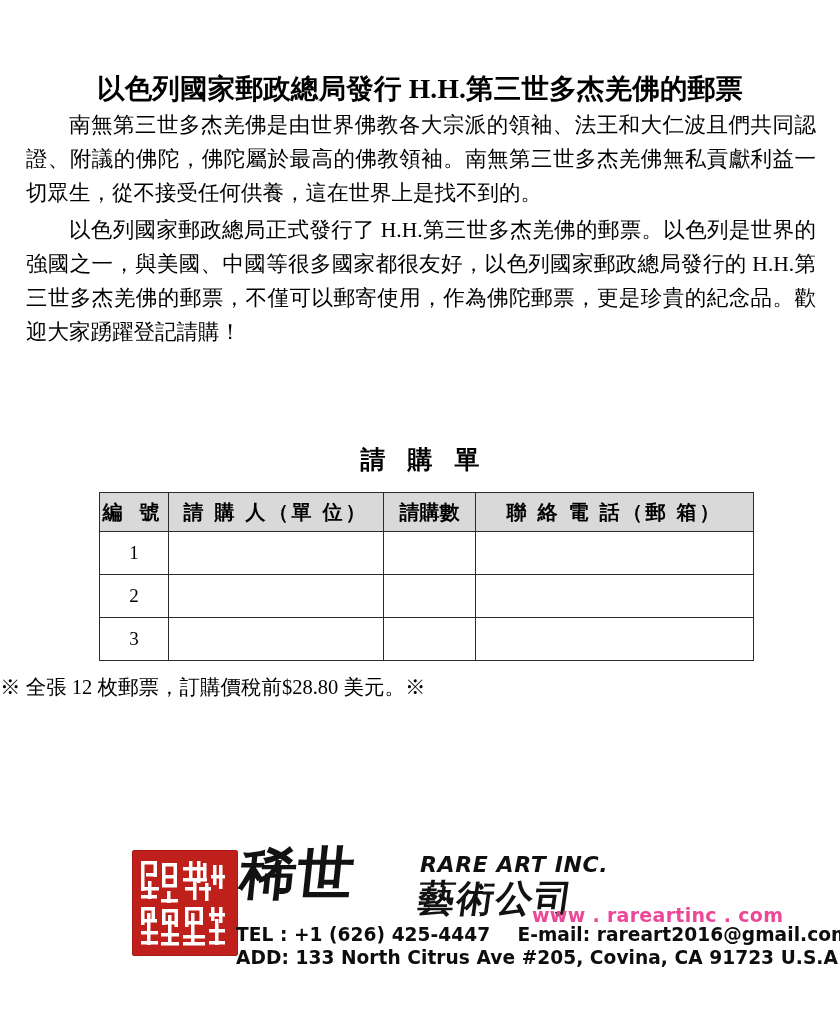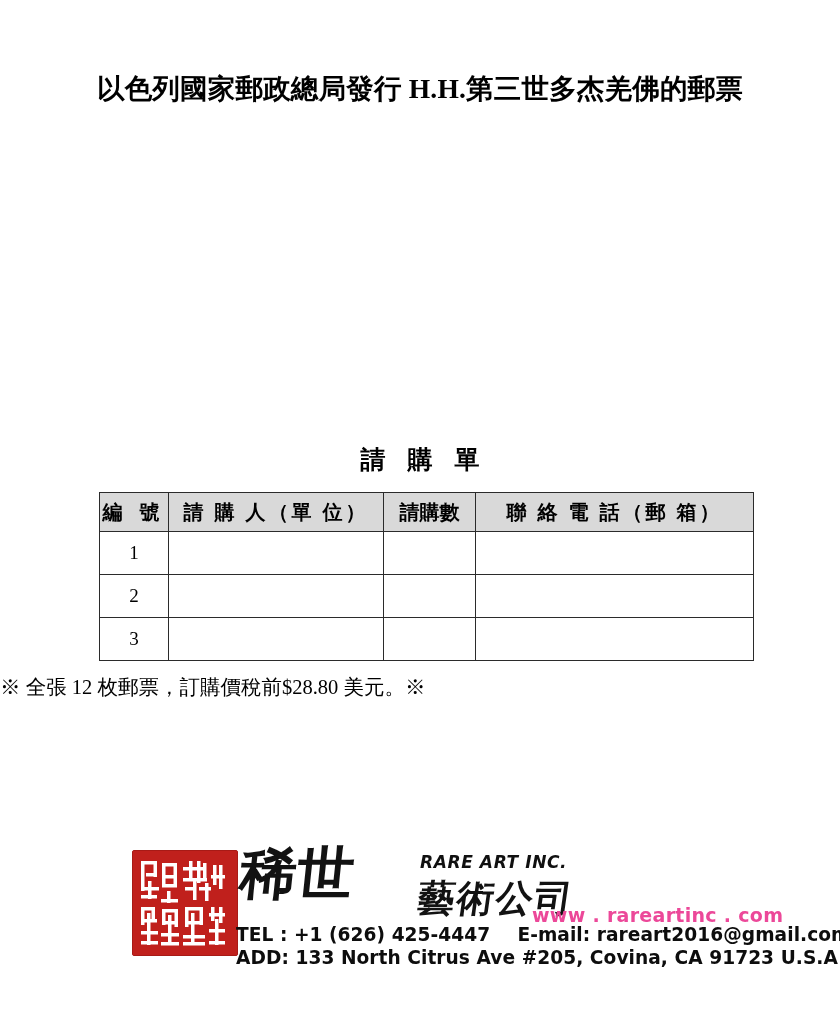--- a/index.html
+++ b/index.html
@@ -157,21 +157,21 @@
     line-height: 62px;
     font-family: "DejaVu Serif", "Liberation Serif", serif;
     color: #121212;
     white-space: nowrap;
     transform: skewX(-6deg);
   }
   .brand-en {
     position: absolute;
     left: 288px;
     top: 6px;
-    font-size: 17px;
+    font-size: 22px;
     font-weight: bold;
     font-style: italic;
     letter-spacing: 0.6px;
     font-family: "DejaVu Sans", "Liberation Sans", sans-serif;
     color: #101010;
     white-space: nowrap;
   }
   .brand-cn2 {
     position: absolute;
     left: 286px;
@@ -209,20 +209,24 @@
   .contact-line.l2 { top: 101px; }
   .contact-gap { display: inline-block; width: 14px; }
 </style>
 </head>
 <body>
 
 <div class="page">
 
   <h1 class="doc-title">以色列國家郵政總局發行 H.H.第三世多杰羌佛的郵票</h1>
 
+  <div class="body-block">
+    <p class="para">南無第三世多杰羌佛是由世界佛教各大宗派的領袖、法王和大仁波且們共同認證、附議的佛陀，佛陀屬於最高的佛教領袖。南無第三世多杰羌佛無私貢獻利益一切眾生，從不接受任何供養，這在世界上是找不到的。</p>
+    <p class="para">以色列國家郵政總局正式發行了 H.H.第三世多杰羌佛的郵票。以色列是世界的強國之一，與美國、中國等很多國家都很友好，以色列國家郵政總局發行的 H.H.第三世多杰羌佛的郵票，不僅可以郵寄使用，作為佛陀郵票，更是珍貴的紀念品。歡迎大家踴躍登記請購！</p>
+  </div>
 
   <div class="form-heading">請購單</div>
 
   <div class="order-table-wrap">
     <table class="order-table">
       <colgroup>
         <col class="col-no">
         <col class="col-name">
         <col class="col-qty">
         <col class="col-contact">

